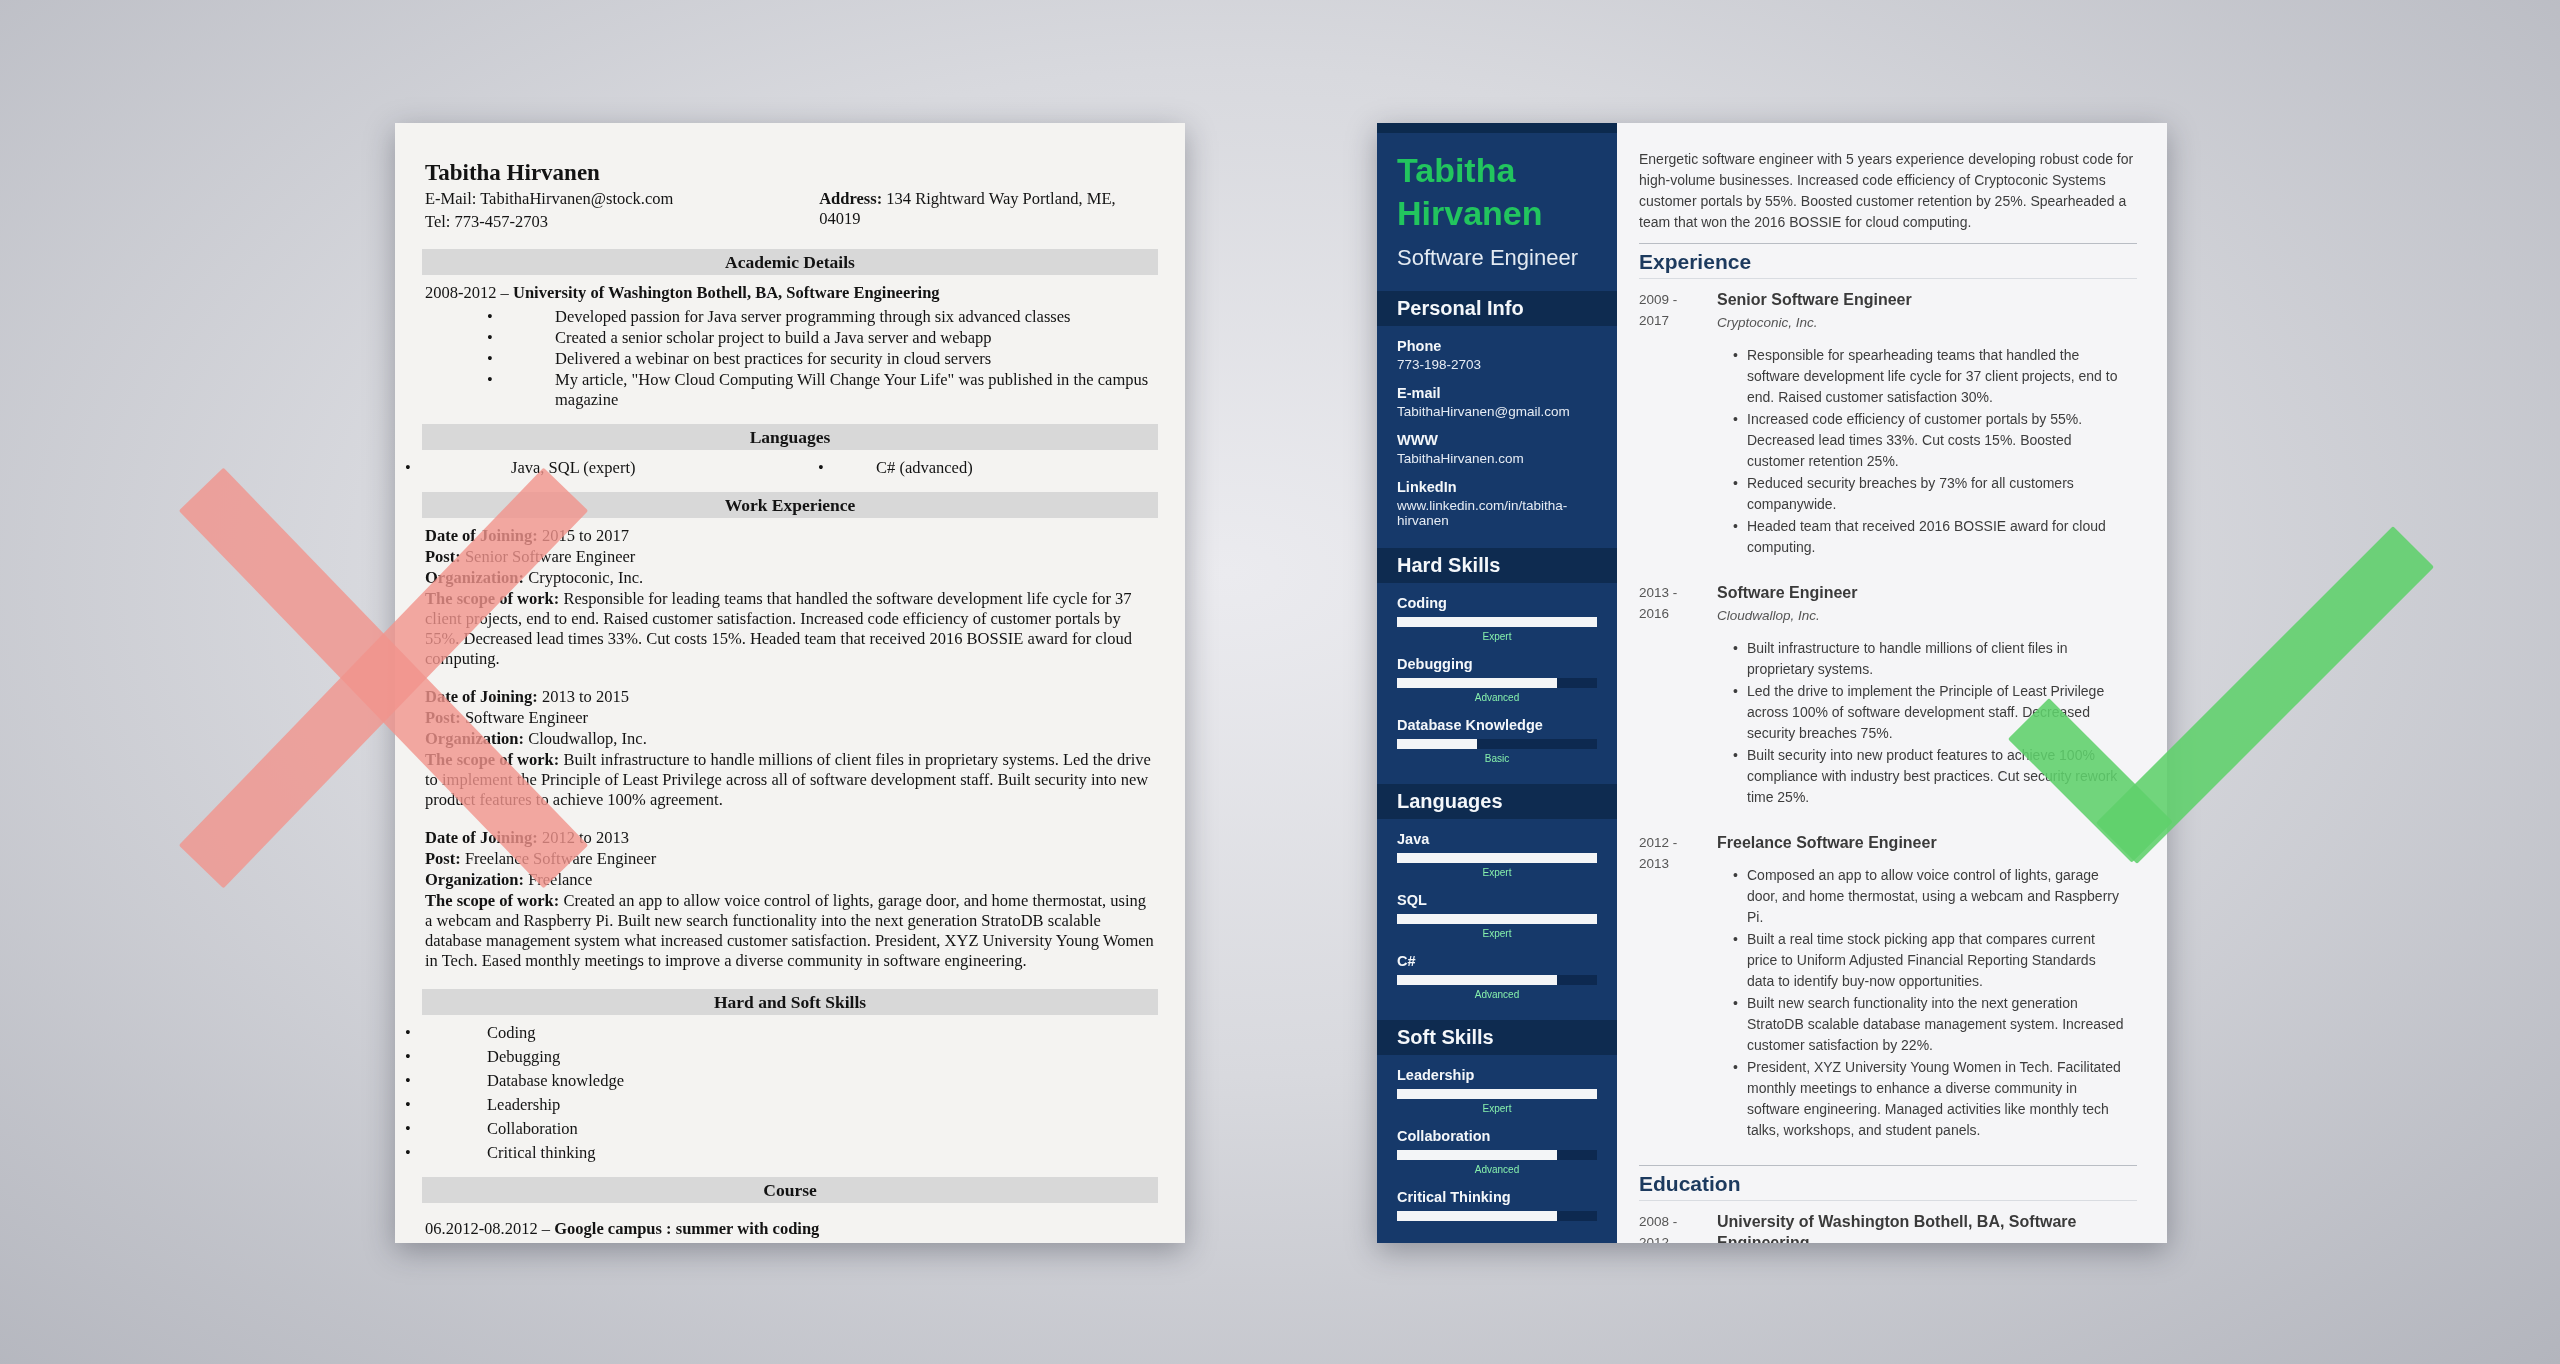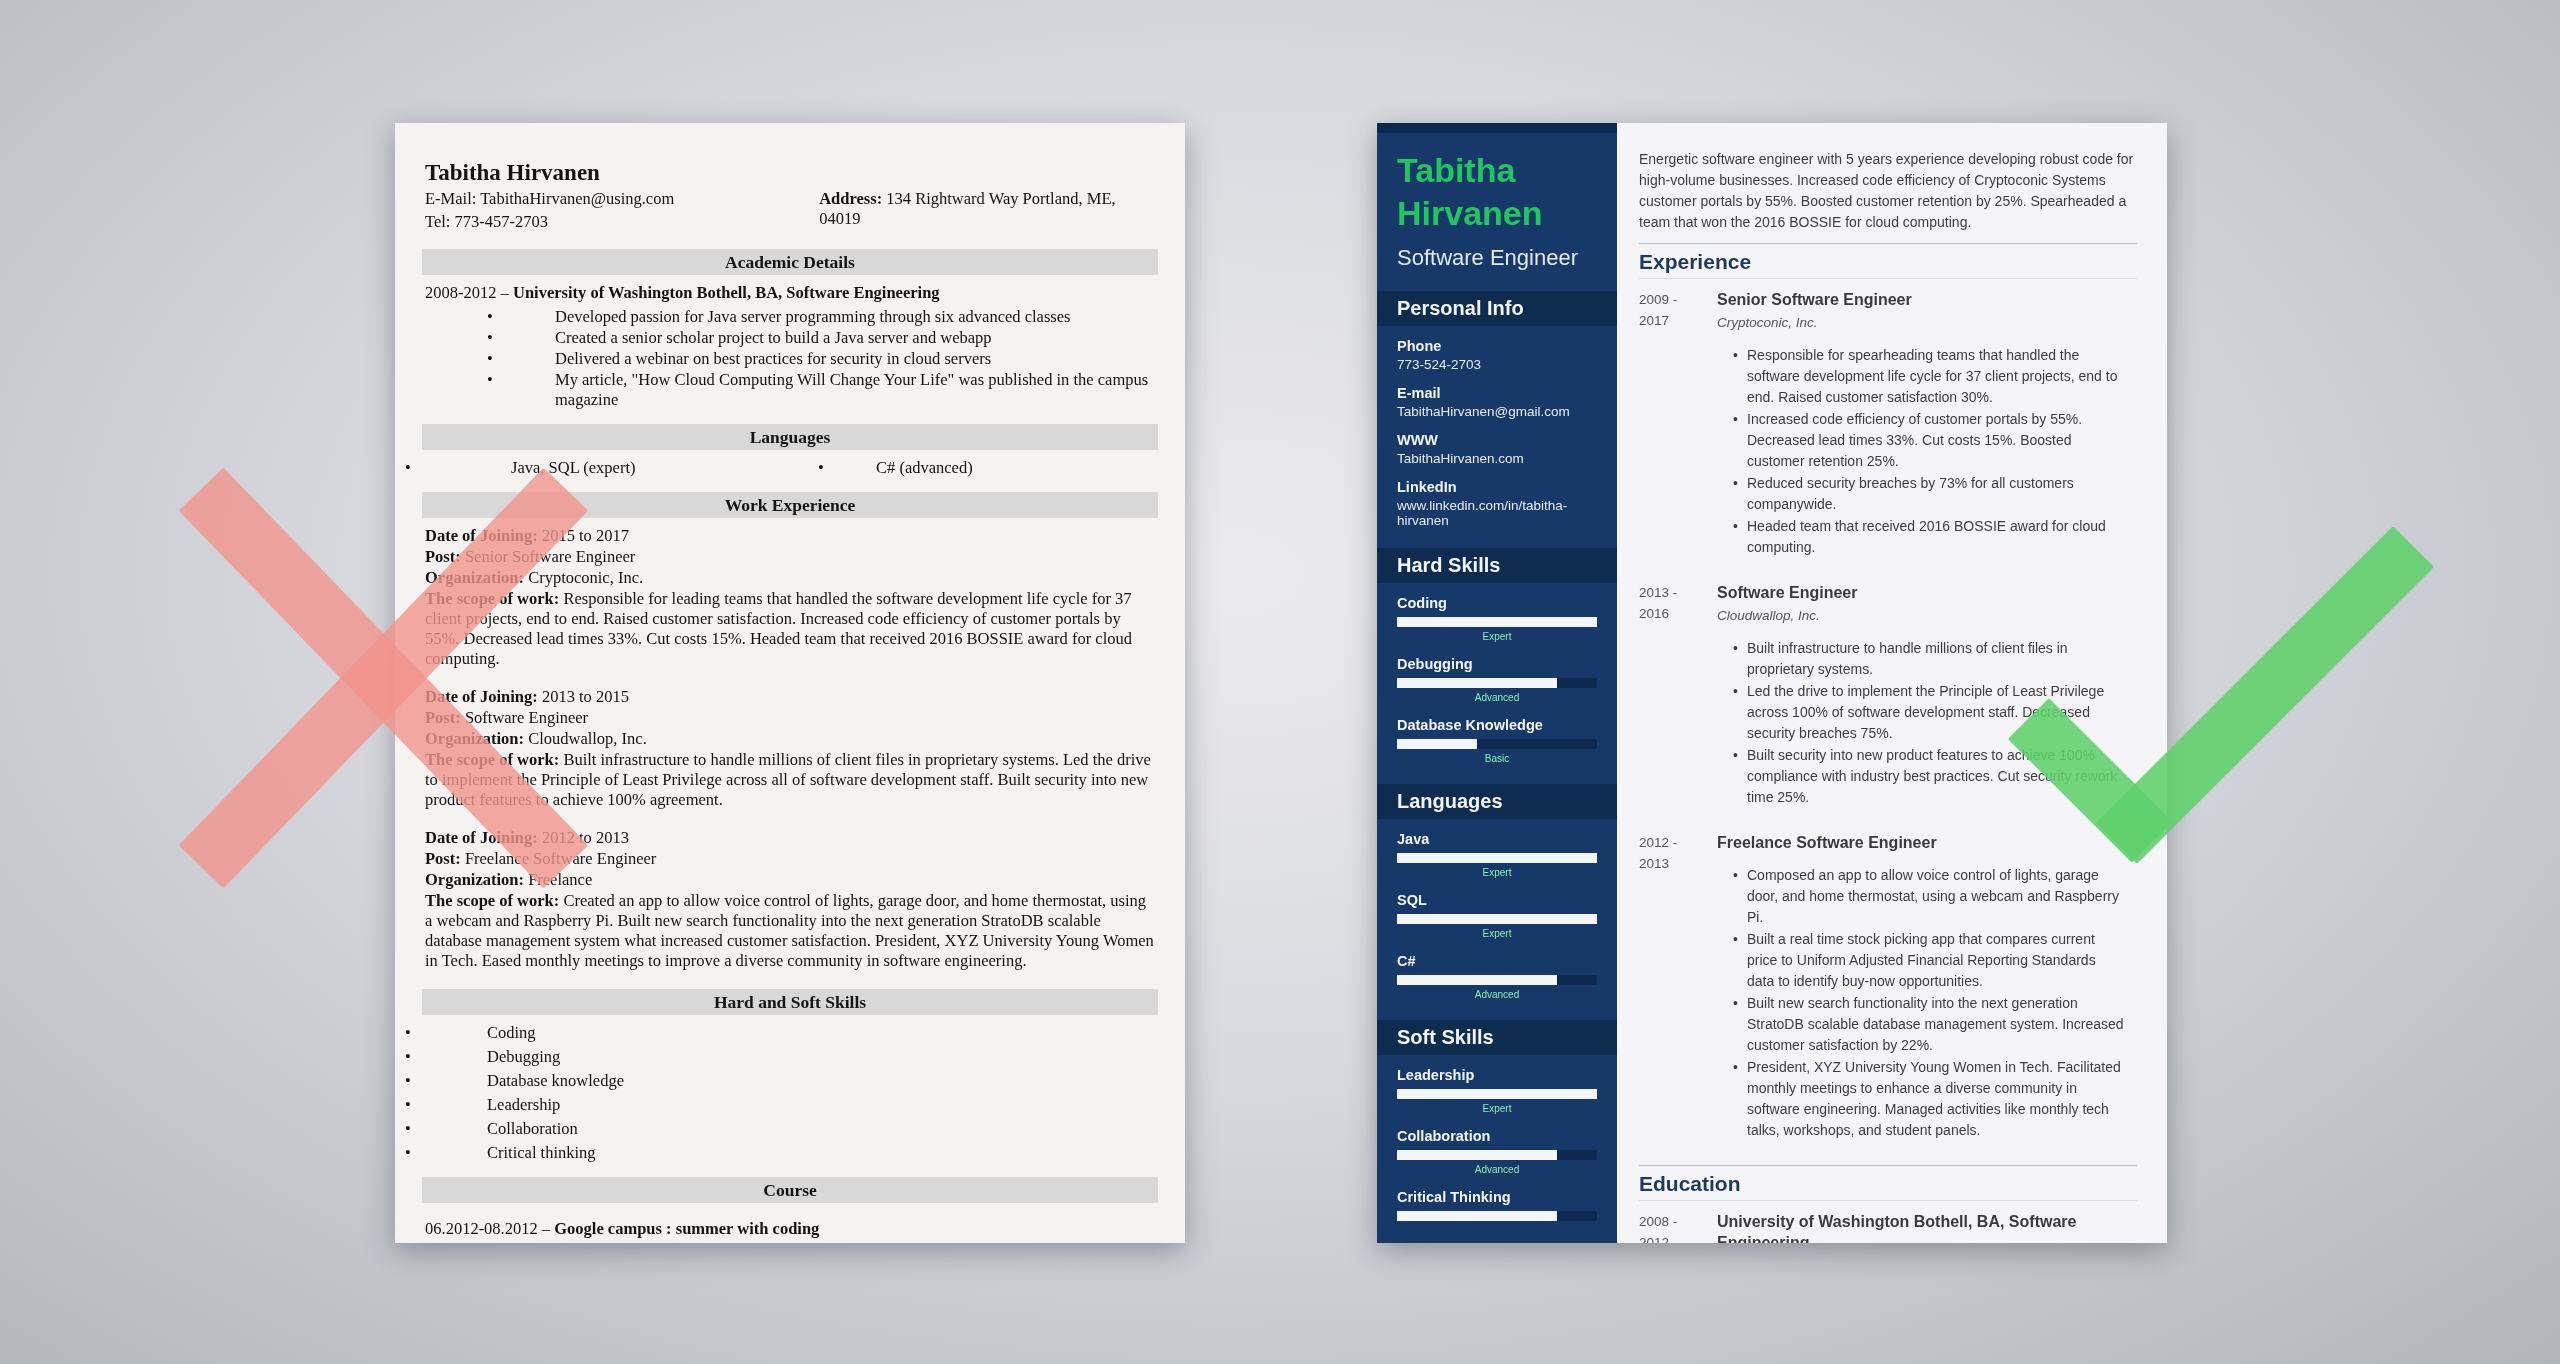--- a/index.html
+++ b/index.html
@@ -79,21 +79,21 @@
   .check-long{left:88px;top:294px;width:420px;transform-origin:29px 29px;transform:rotate(-45deg);}
   .check-short{left:0;top:210px;width:175px;transform-origin:29px 29px;transform:rotate(45deg);}
 </style>
 </head>
 <body>
 
 <div class="page bad-page">
   <div class="bad-name">Tabitha Hirvanen</div>
   <div class="bad-head">
     <div class="bad-head-left">
-      <div>E-Mail: TabithaHirvanen@using.com</div>
+      <div>E-Mail: TabithaHirvanen@stock.com</div>
       <div>Tel: 773-457-2703</div>
     </div>
     <div class="bad-head-right">
       <span style="font-weight:bold">Address:</span>
       <span>134 Rightward Way Portland, ME, 04019</span>
     </div>
   </div>
 
   <div class="banner">Academic Details</div>
   <p class="dateline">
@@ -160,21 +160,21 @@
     <div class="sb-name">
       <div>Tabitha</div>
       <div>Hirvanen</div>
     </div>
     <div class="sb-title">Software Engineer</div>
 
     <div class="sb-band">Personal Info</div>
     <div class="sb-body">
       <div class="info-pair">
         <div class="info-label">Phone</div>
-        <div class="info-value">773-524-2703</div>
+        <div class="info-value">773-198-2703</div>
       </div>
       <div class="info-pair">
         <div class="info-label">E-mail</div>
         <div class="info-value">TabithaHirvanen@gmail.com</div>
       </div>
       <div class="info-pair">
         <div class="info-label">WWW</div>
         <div class="info-value">TabithaHirvanen.com</div>
       </div>
       <div class="info-pair">

